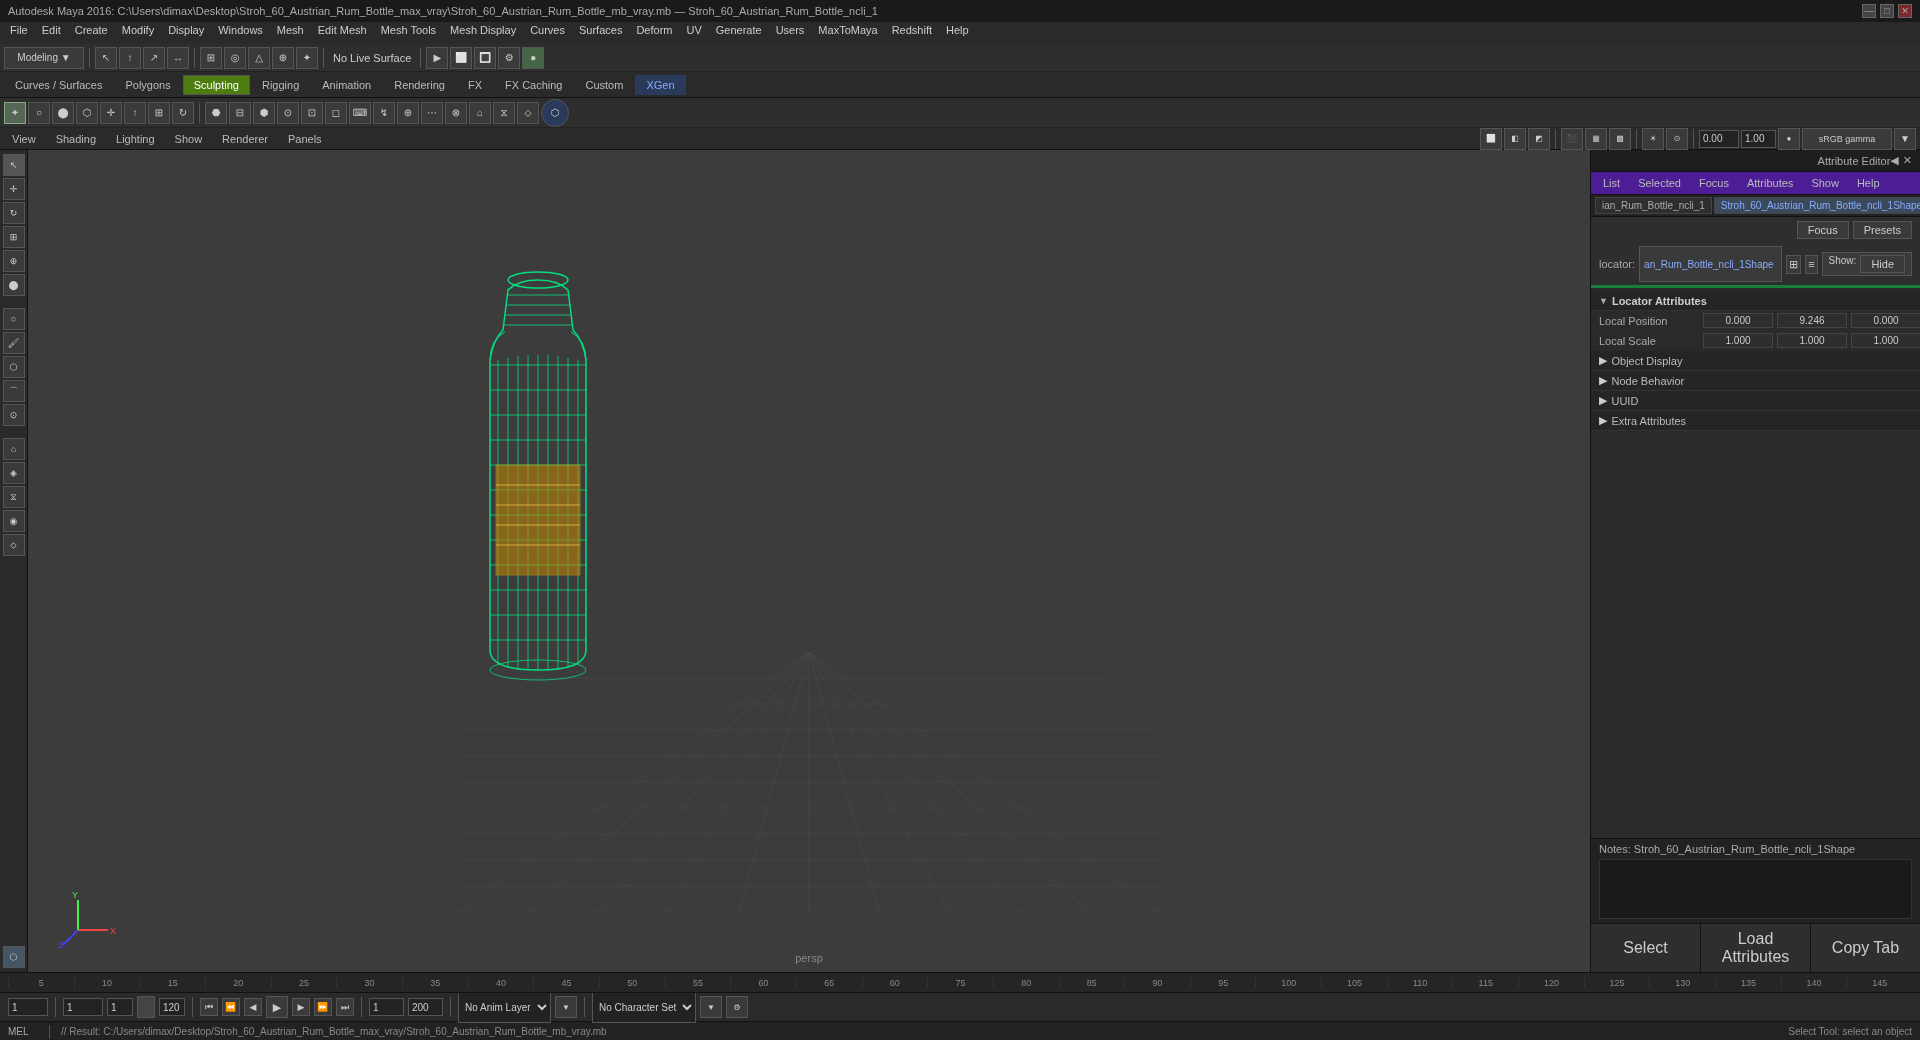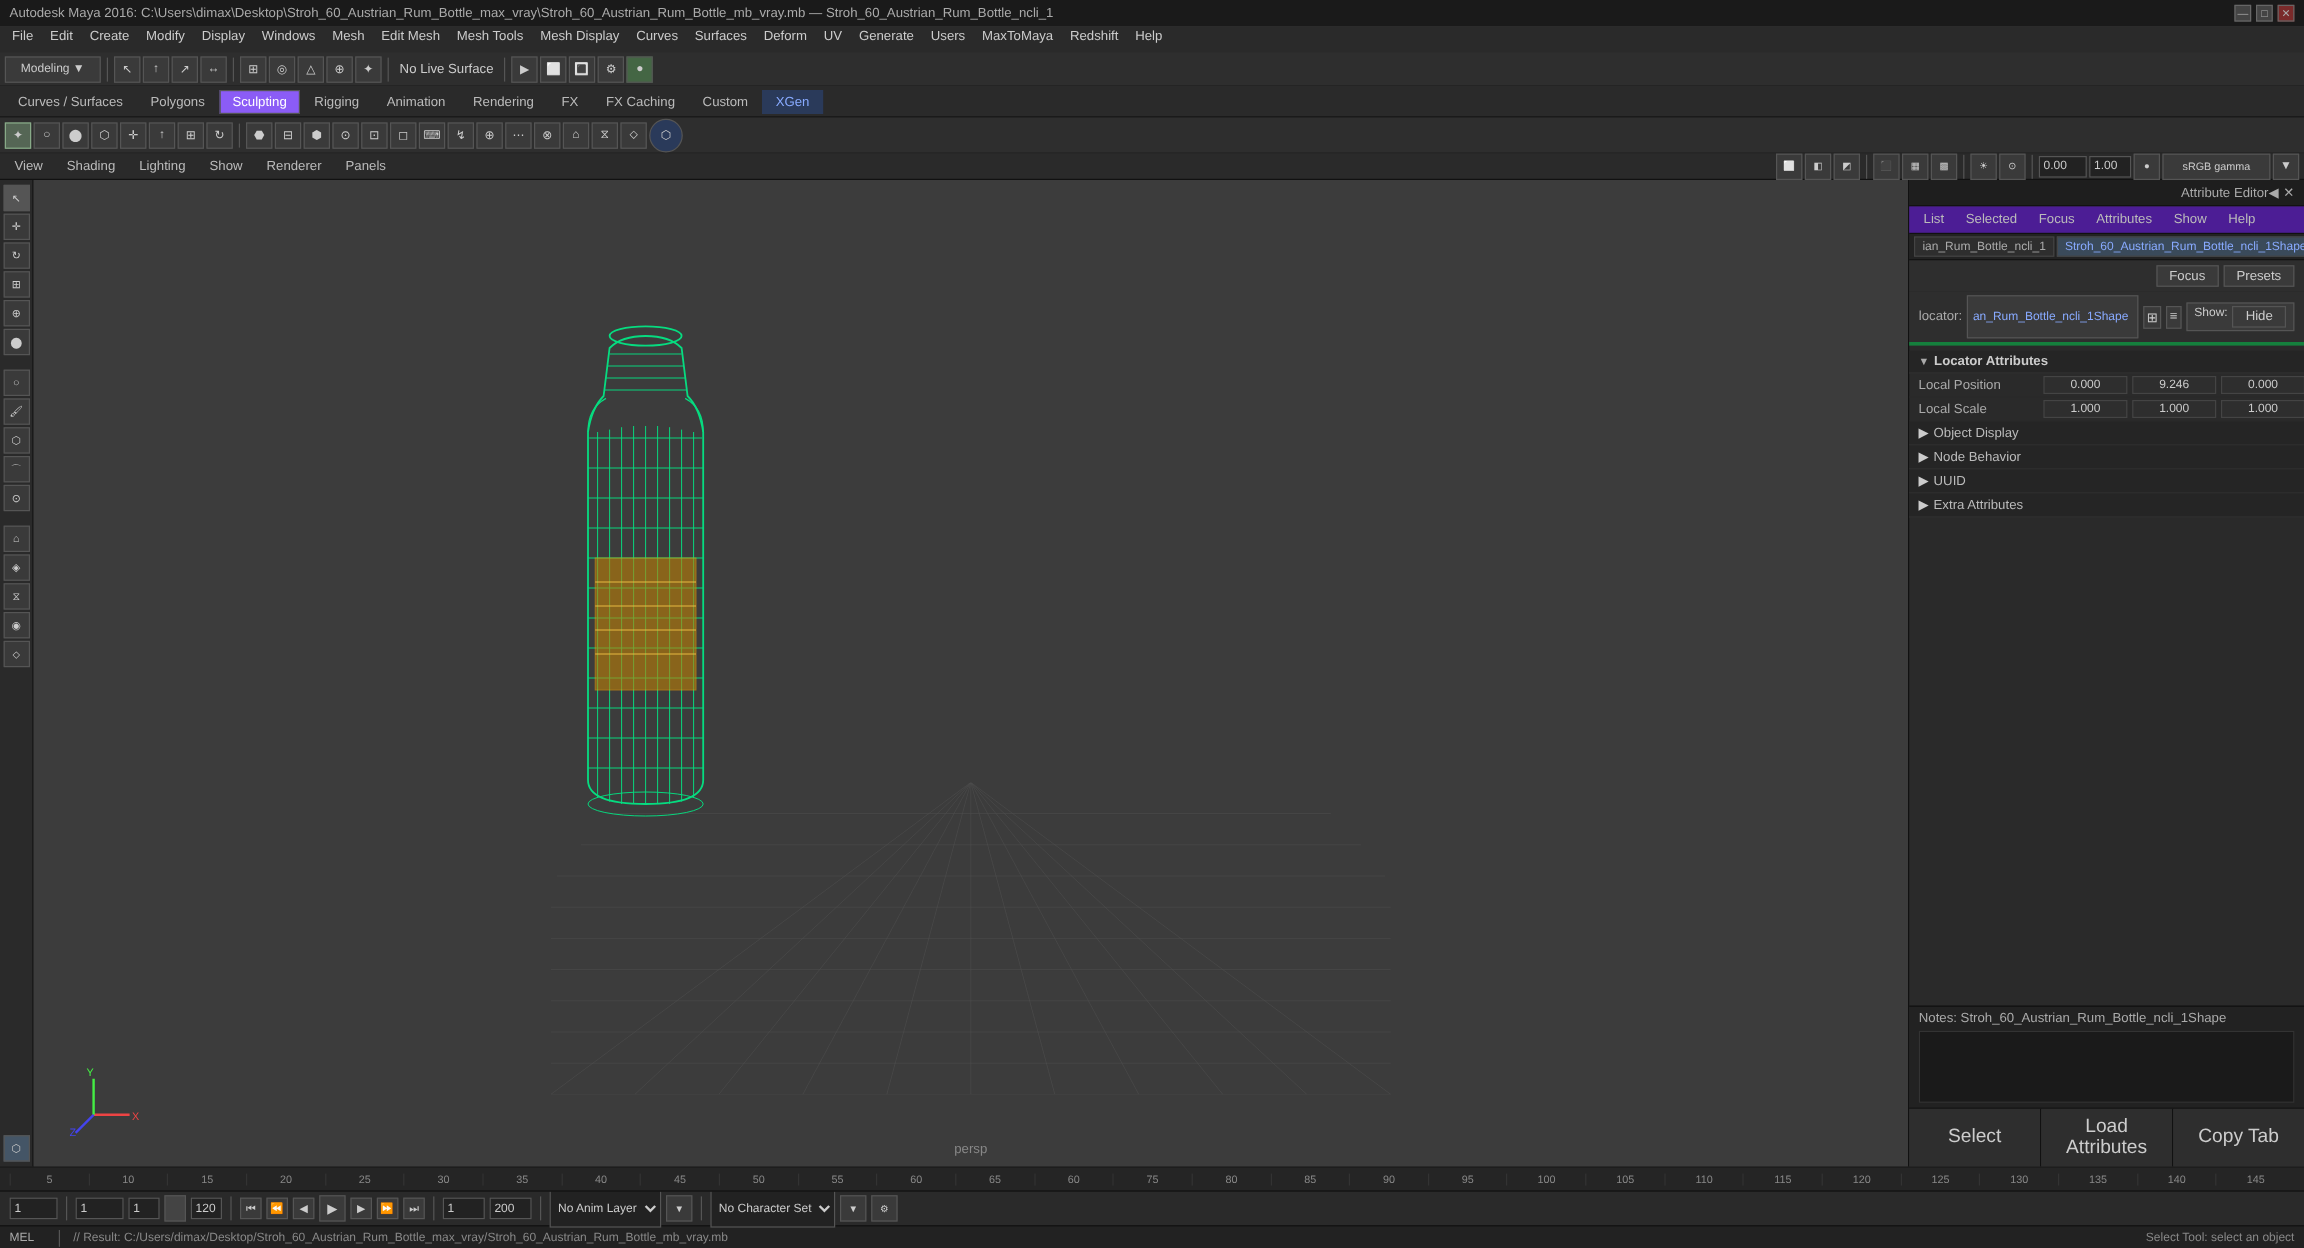--- a/index.html
+++ b/index.html
@@ -44,21 +44,21 @@
     }
 
     
     #mode-tabs {
       width: 100%; height: 26px; background: #2a2a2a;
       display: flex; align-items: center; padding: 0 4px; gap: 1px; border-bottom: 1px solid #111;
     }
     .mode-tab {
       padding: 3px 10px; font-size: 11px; color: #bbb; cursor: pointer; border: 1px solid transparent;
     }
-    .mode-tab.active { background: #8b5cf6; color: #fff; border-color: #555; }
+    .mode-tab.active { background: #4d7c0f; color: #fff; border-color: #555; }
     .mode-tab.xgen { background: #2a3a5a; color: #88aaff; }
 
     
     #icon-toolbar {
       width: 100%; height: 30px; background: #2e2e2e;
       display: flex; align-items: center; padding: 0 4px; gap: 2px; border-bottom: 1px solid #222;
     }
 
     
     #main-area {

